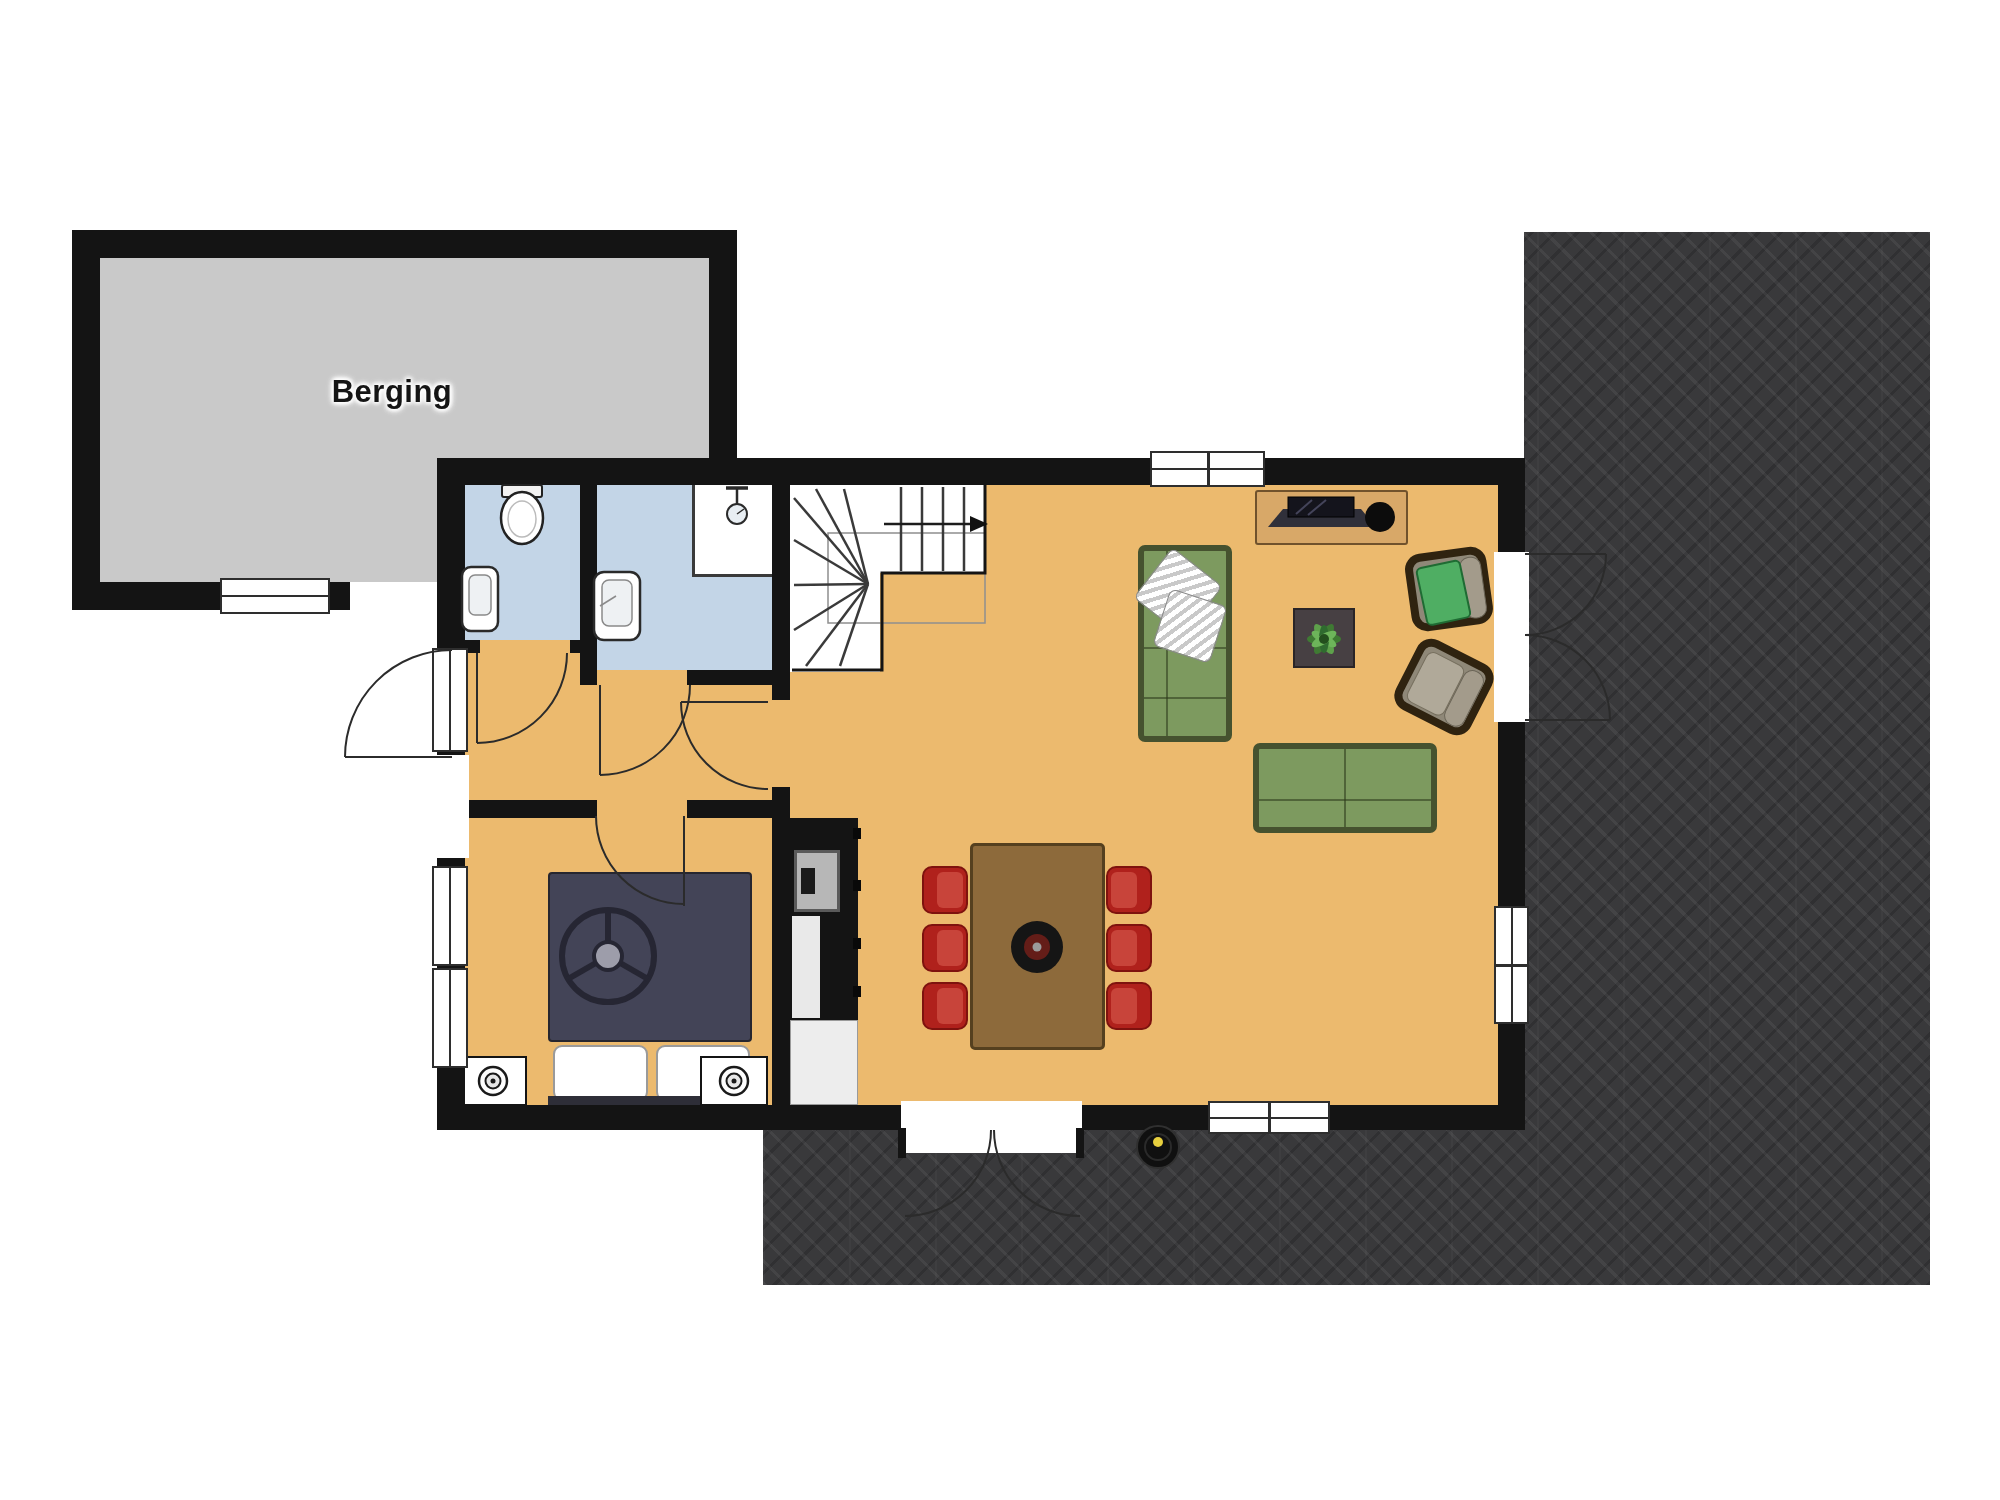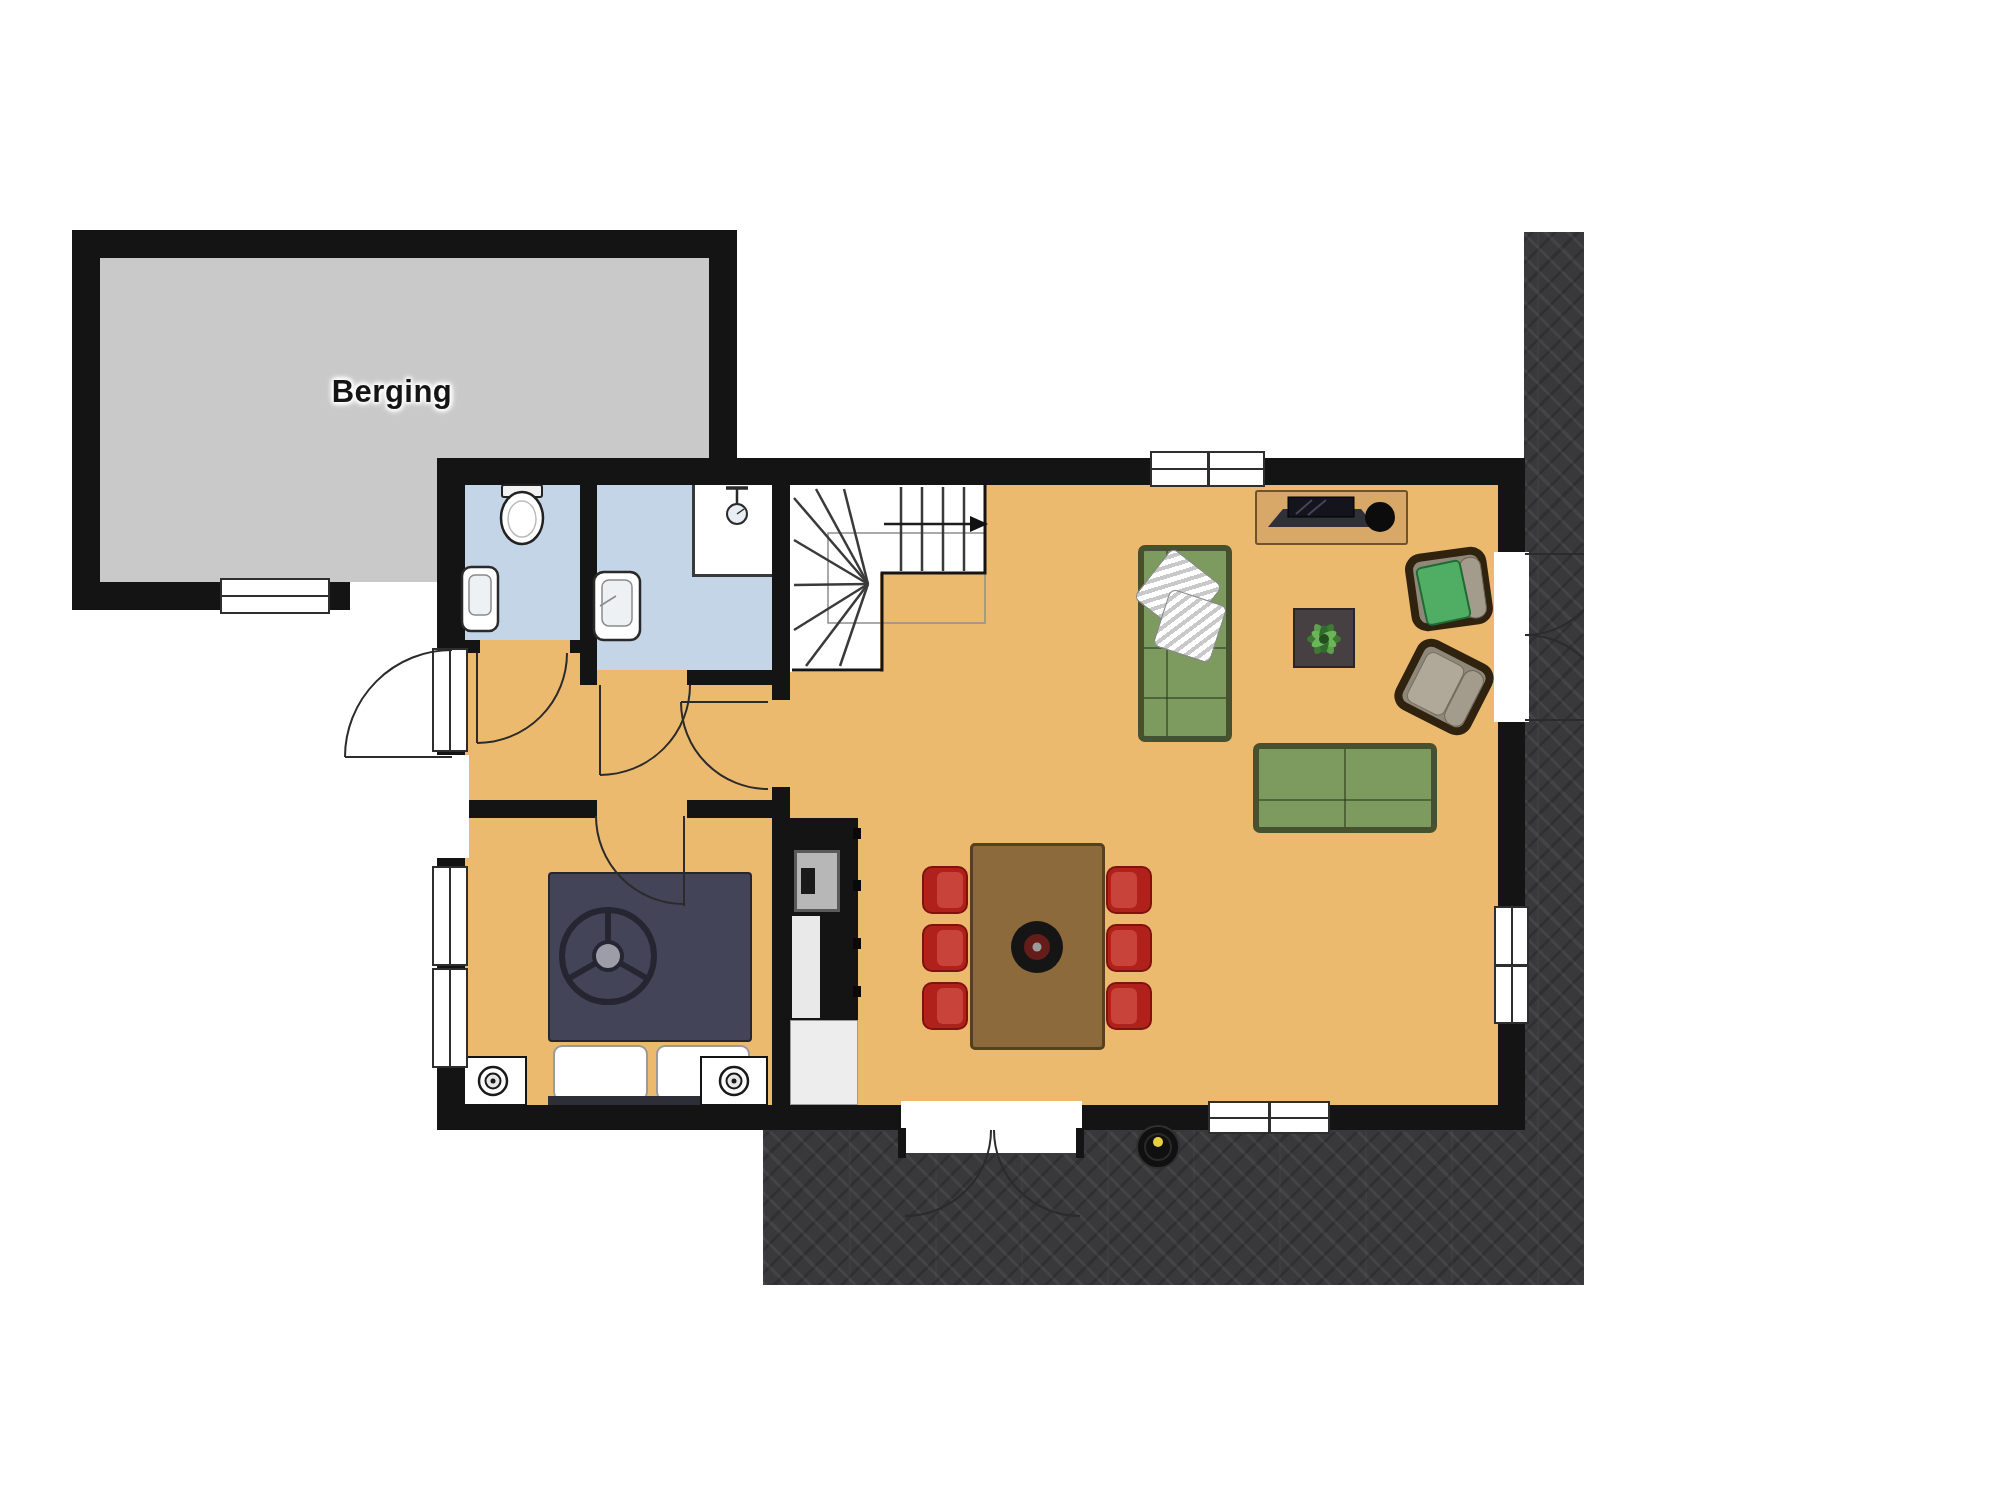--- a/index.html
+++ b/index.html
@@ -1,17 +1,17 @@
 <!DOCTYPE html>
 <html><head>
 <meta charset="utf-8">
 <style>
   html,body{margin:0;padding:0;background:#ffffff;}
   body{font-family:"Liberation Sans", sans-serif;}
-  .plan{position:relative;width:1584px;height:1500px;background:#ffffff;overflow:hidden;}
+  .plan{position:relative;width:2000px;height:1500px;background:#ffffff;overflow:hidden;}
   .abs{position:absolute;}
   .wall{position:absolute;background:#141414;}
   .floor{position:absolute;}
   .floor-storage{background:#c9c9c9;}
   .floor-wood{background:#ecba6e;}
   .floor-bath{background:#c3d5e7;}
   .floor-stairs{background:#ffffff;}
   .terrace{
     background-color:#39393b;
     background-image:

